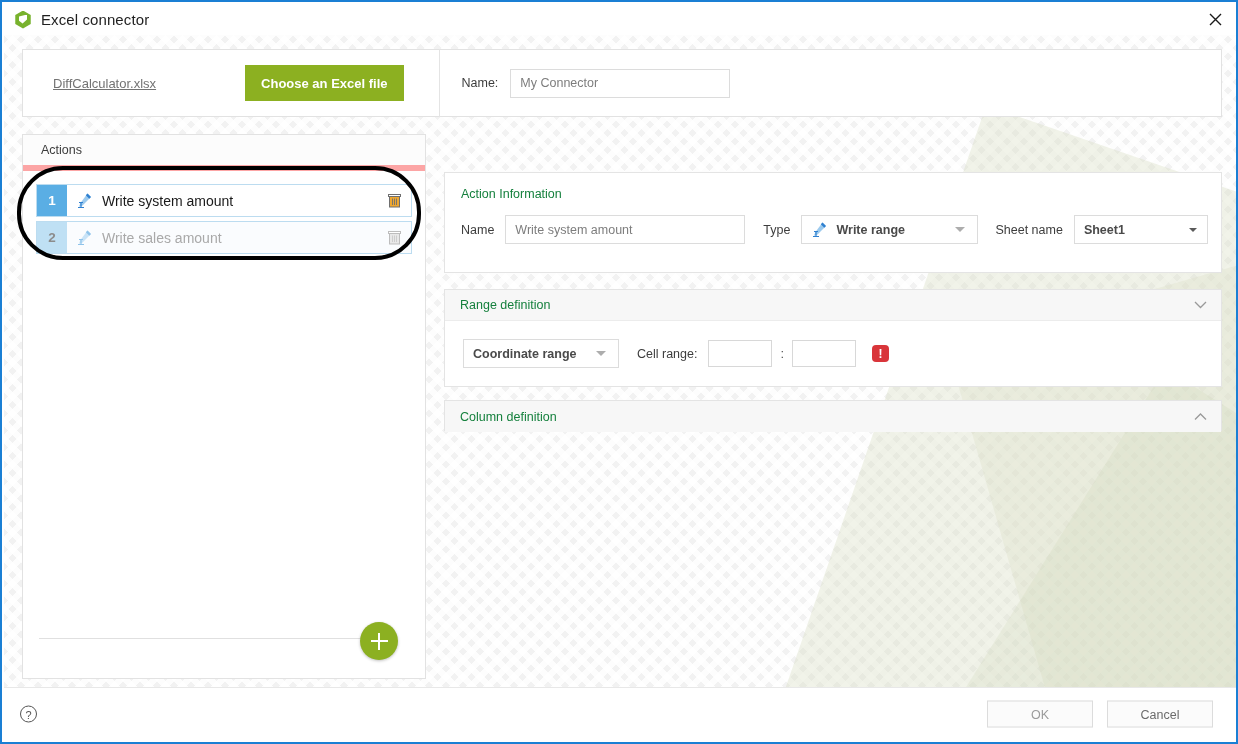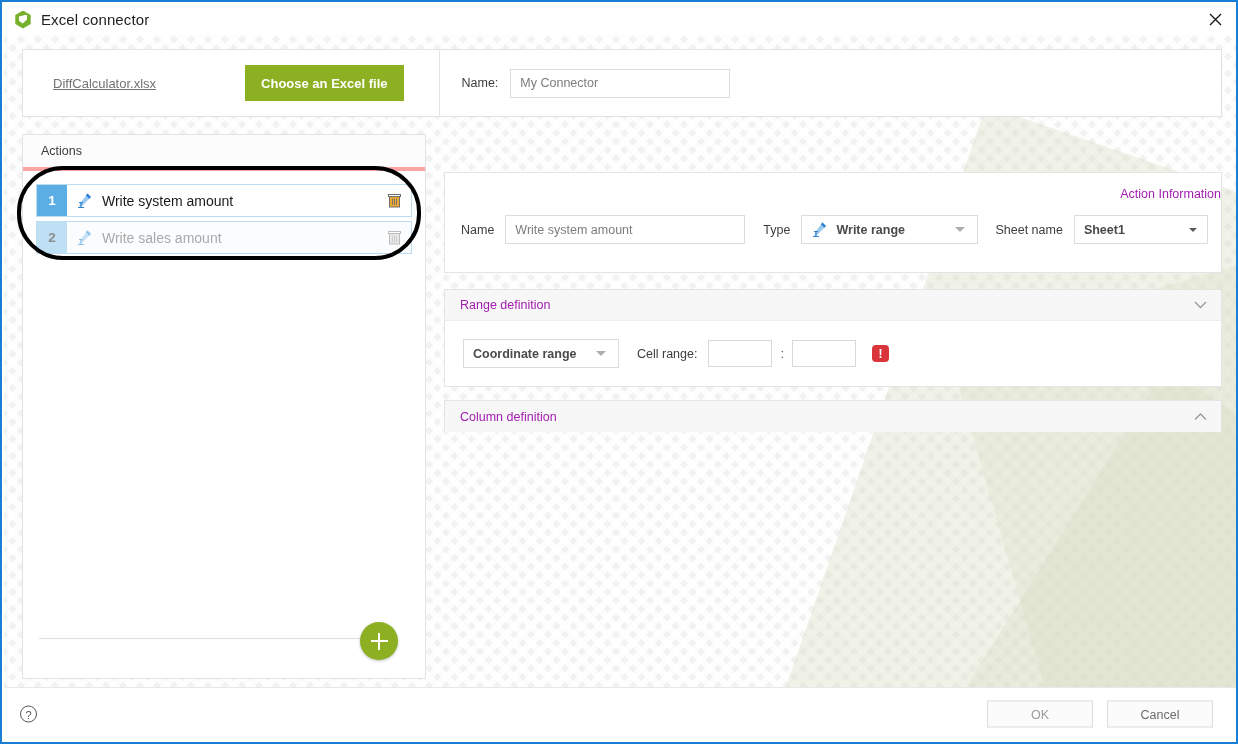--- a/index.html
+++ b/index.html
@@ -132,21 +132,21 @@
 
   
   .actions-panel {
     position: absolute; left: 18px; top: 99px;
     width: 404px; height: 545px;
     background: #ffffff;
     border: 1px solid #e2e2e2;
   }
   .actions-header {
     height: 36px;
-    border-bottom: 4px solid #fca5a5;
+    border-bottom: 6px solid #fca5a5;
     display: flex; align-items: center;
     padding-left: 18px;
     font-size: 12.5px; color: #3c3c3c;
     background: #fcfcfc;
   }
   .highlight-ring {
     position: absolute;
     left: -6px; top: 31px;
     width: 404px; height: 94px;
     border: 4px solid #000000;
@@ -206,21 +206,21 @@
     position: absolute; left: 440px;
     width: 778px;
     background: #ffffff;
     border: 1px solid #e4e4e4;
   }
   #p-action-info { top: 137px; height: 101px; }
   #p-range { top: 254px; height: 98px; }
   #p-column { top: 365px; height: 31px; }
 
   .panel-title {
-    font-size: 12.5px; color: #a21caf; text-align: right;
+    font-size: 12.5px; color: #15803d;
   }
   .sect-head {
     height: 31px;
     background: #f7f7f7;
     border-bottom: 1px solid #ececec;
     display: flex; align-items: center; justify-content: space-between;
     padding: 0 14px 0 15px;
   }
   .chev { color: #8e8e8e; font-size: 13px; line-height: 1; }
 

